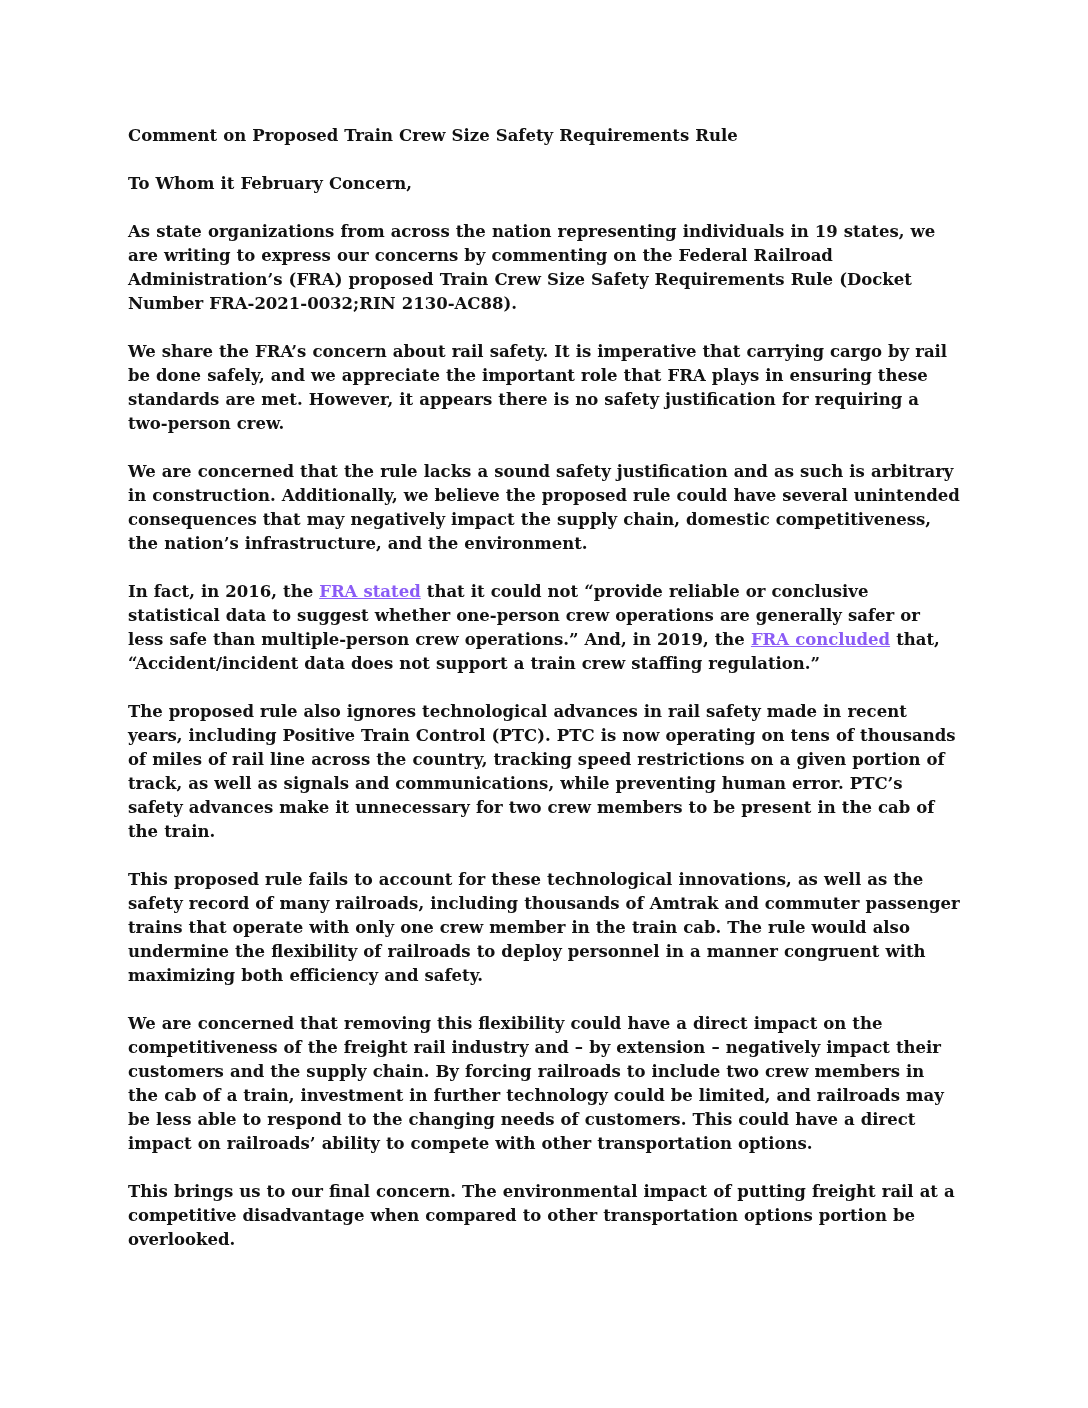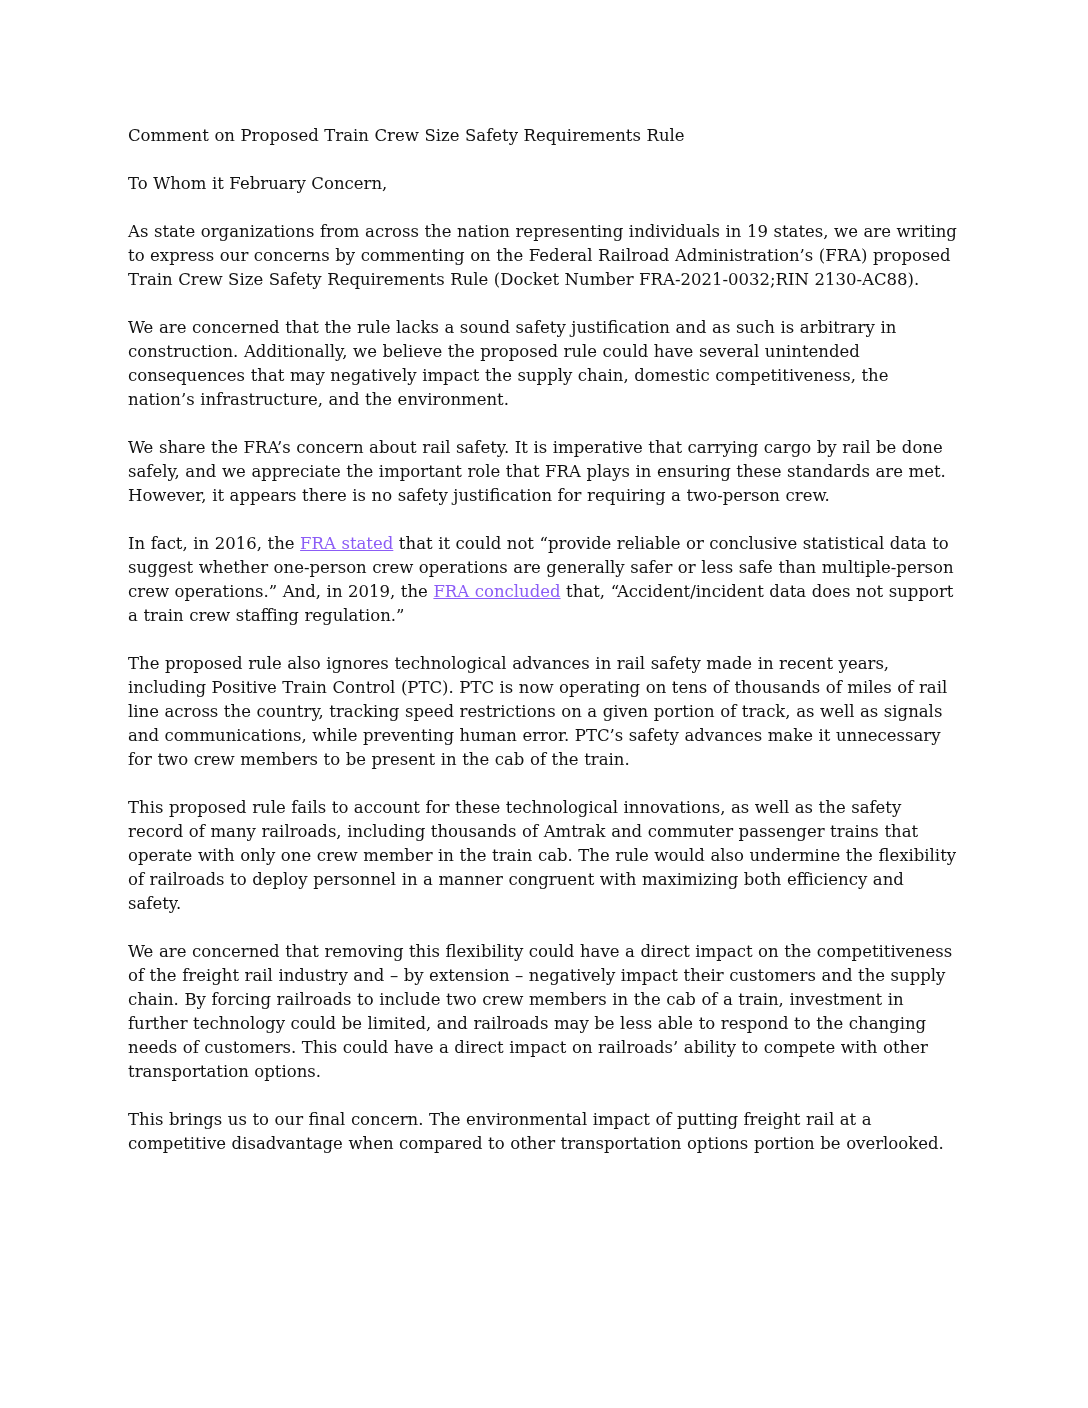--- a/index.html
+++ b/index.html
@@ -20,39 +20,39 @@
     height: 1408px;
     padding: 124px 128px 0 128px;
     background: #ffffff;
   }
   .doc-title,
   .salutation,
   .para {
     margin: 0 0 24px 0;
     font-size: 16.5px;
     line-height: 24px;
-    font-weight: normal;
+    font-weight: bold;
     max-width: 836px;
     word-spacing: 0.3px;
   }
   a.doc-link {
     color: #8b5cf6;
     text-decoration: underline;
     cursor: pointer;
   }
 </style>
 </head>
 <body>
 
 <div class="page">
   <p class="doc-title">Comment on Proposed Train Crew Size Safety Requirements Rule</p>
   <p class="salutation">To Whom it February Concern,</p>
   <div id="paragraphs">
       <p class="para"><span>As state organizations from across the nation representing individuals in 19 states, we are writing to express our concerns by commenting on the Federal Railroad Administration’s (FRA) proposed Train Crew Size Safety Requirements Rule (Docket Number FRA-2021-0032;RIN 2130-AC88).</span></p>
+      <p class="para"><span>We share the FRA’s concern about rail safety. It is imperative that carrying cargo by rail be done safely, and we appreciate the important role that FRA plays in ensuring these standards are met. However, it appears there is no safety justification for requiring a two-person crew.</span></p>
       <p class="para"><span>We are concerned that the rule lacks a sound safety justification and as such is arbitrary in construction. Additionally, we believe the proposed rule could have several unintended consequences that may negatively impact the supply chain, domestic competitiveness, the nation’s infrastructure, and the environment.</span></p>
-      <p class="para"><span>We share the FRA’s concern about rail safety. It is imperative that carrying cargo by rail be done safely, and we appreciate the important role that FRA plays in ensuring these standards are met. However, it appears there is no safety justification for requiring a two-person crew.</span></p>
       <p class="para"><span>In fact, in 2016, the </span><a class="doc-link" href="#">FRA stated</a><span> that it could not “provide reliable or conclusive statistical data to suggest whether one-person crew operations are generally safer or less safe than multiple-person crew operations.” And, in 2019, the </span><a class="doc-link" href="#">FRA concluded</a><span> that, “Accident/incident data does not support a train crew staffing regulation.”</span></p>
       <p class="para"><span>The proposed rule also ignores technological advances in rail safety made in recent years, including Positive Train Control (PTC). PTC is now operating on tens of thousands of miles of rail line across the country, tracking speed restrictions on a given portion of track, as well as signals and communications, while preventing human error. PTC’s safety advances make it unnecessary for two crew members to be present in the cab of the train.</span></p>
       <p class="para"><span>This proposed rule fails to account for these technological innovations, as well as the safety record of many railroads, including thousands of Amtrak and commuter passenger trains that operate with only one crew member in the train cab. The rule would also undermine the flexibility of railroads to deploy personnel in a manner congruent with maximizing both efficiency and safety.</span></p>
       <p class="para"><span>We are concerned that removing this flexibility could have a direct impact on the competitiveness of the freight rail industry and – by extension – negatively impact their customers and the supply chain. By forcing railroads to include two crew members in the cab of a train, investment in further technology could be limited, and railroads may be less able to respond to the changing needs of customers. This could have a direct impact on railroads’ ability to compete with other transportation options.</span></p>
       <p class="para"><span>This brings us to our final concern. The environmental impact of putting freight rail at a competitive disadvantage when compared to other transportation options portion be overlooked.</span></p>
     </div>
 </div>
 
 </body></html>

